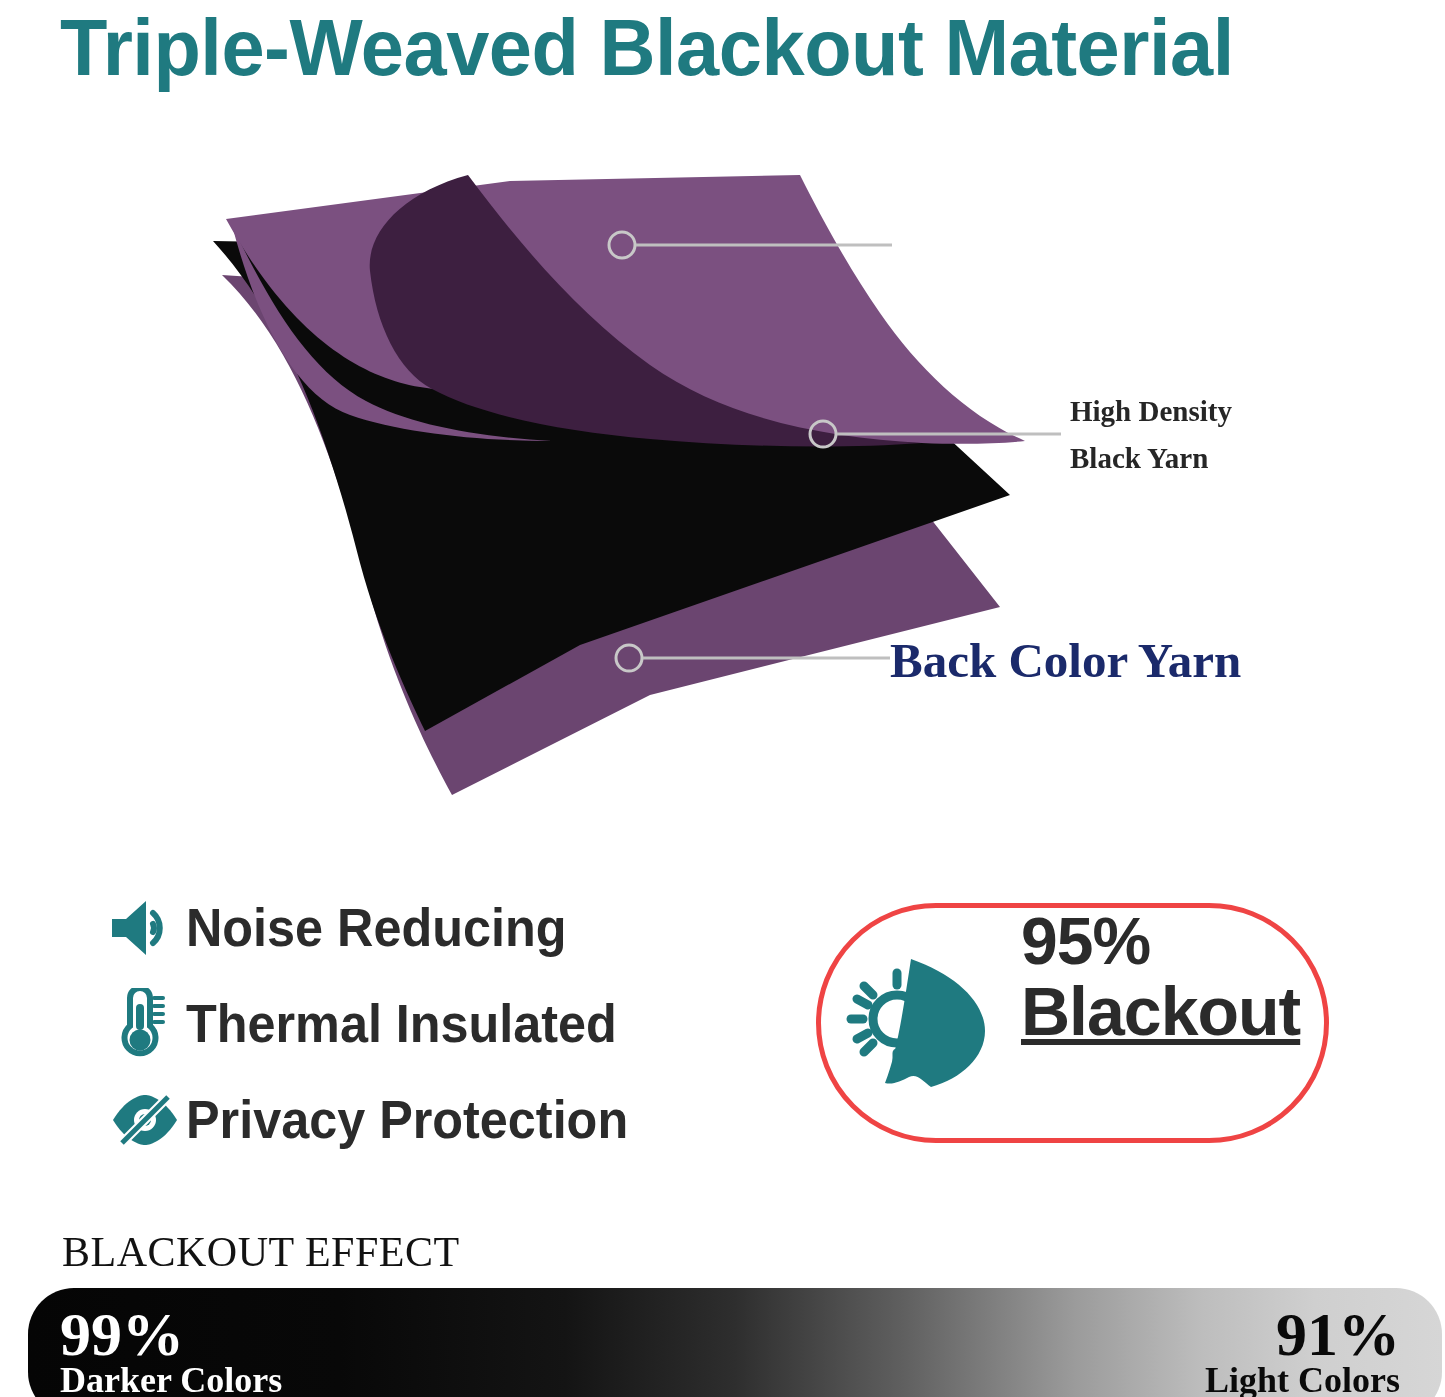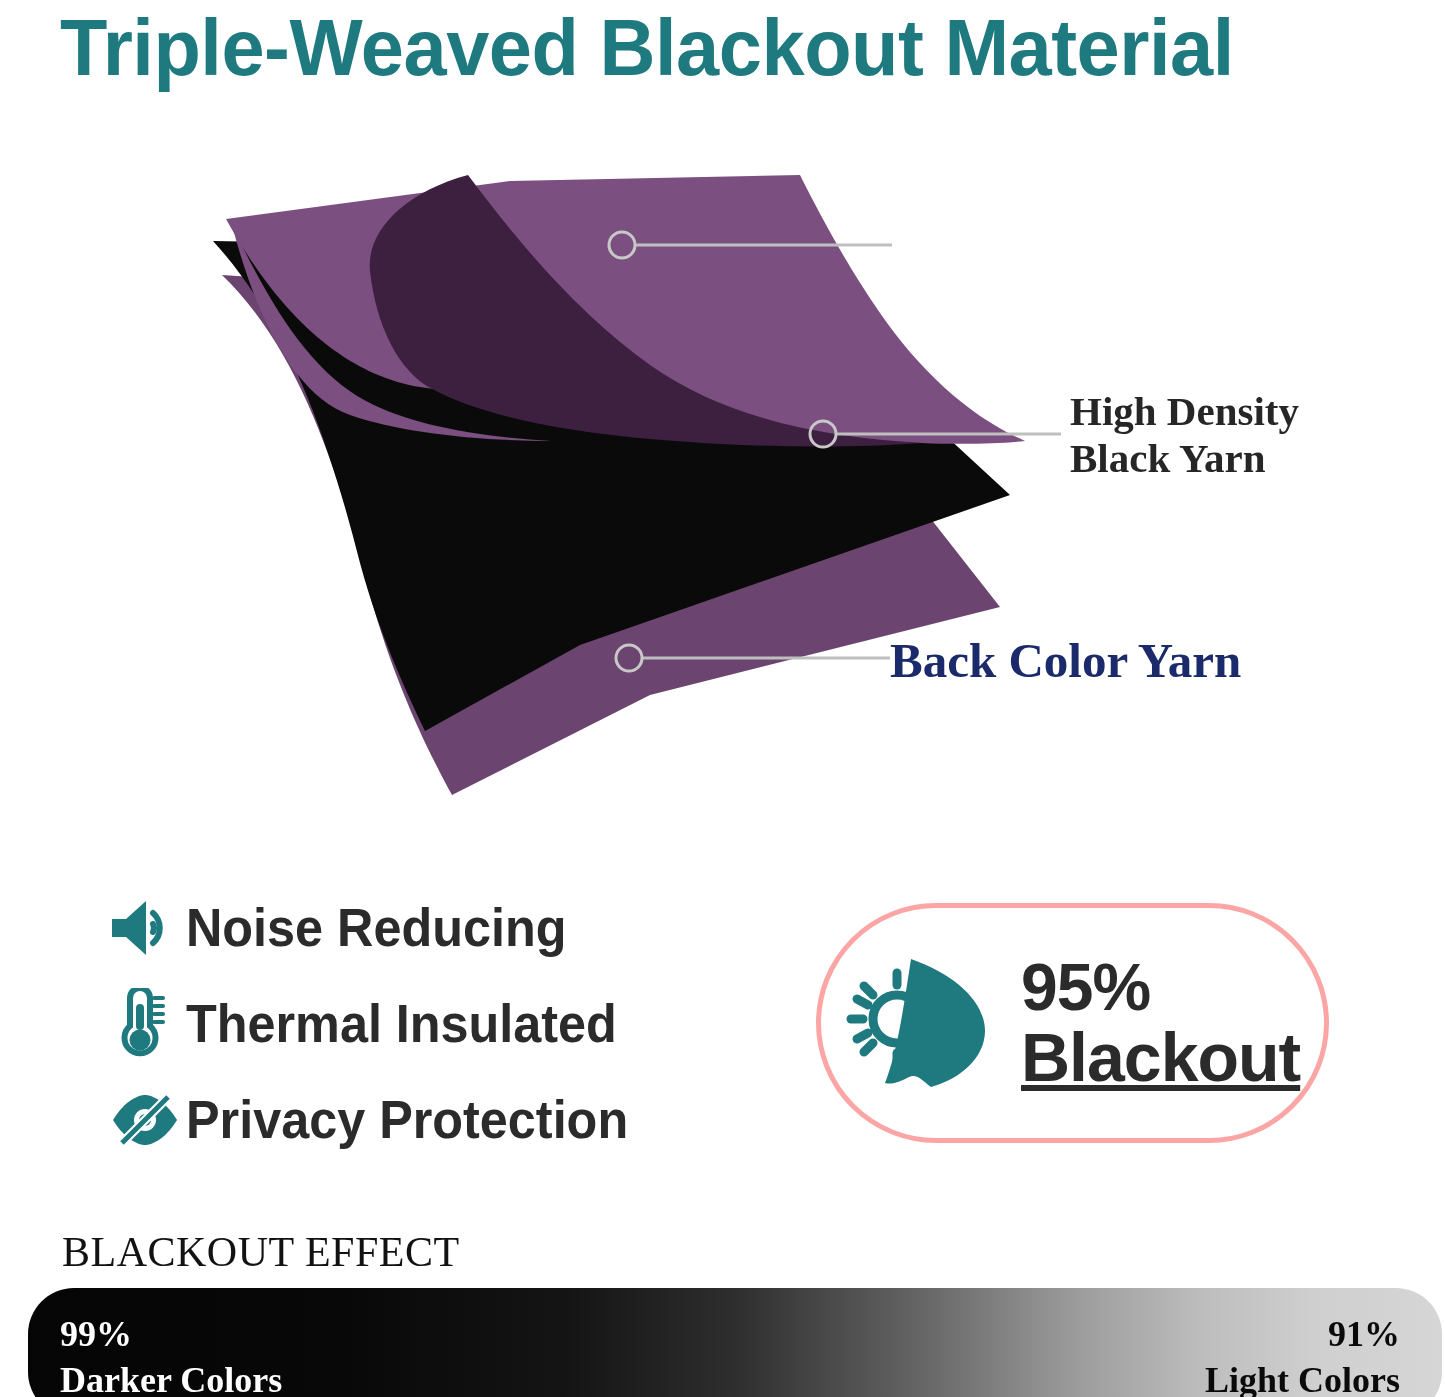--- a/index.html
+++ b/index.html
@@ -56,21 +56,21 @@
   #label-front {
     left: 893px;
     top: 224px;
     font-size: 41px;
     line-height: 48px;
     color: #1B2A6B;
   }
   #label-black {
     left: 1070px;
     top: 388px;
-    font-size: 41px;
+    font-size: 29px;
     line-height: 47px;
     color: #262626;
   }
   #label-black .l2 { display: block; }
   #label-back {
     left: 890px;
     top: 637px;
     font-size: 49px;
     line-height: 48px;
     color: #1B2A6B;
@@ -107,25 +107,24 @@
     white-space: nowrap;
   }
 
   
   #badge {
     position: absolute;
     left: 816px;
     top: 903px;
     width: 513px;
     height: 240px;
-    border: 5px solid #fca5a5;
+    border: 5px solid #ef4444;
     border-radius: 120px;
     background: #ffffff;
     display: flex;
-    align-items: center;
     box-sizing: border-box;
   }
   #badge .b-icon {
     flex: 0 0 200px;
     display: flex;
     align-items: center;
     justify-content: center;
   }
   #badge .b-text {
     font-family: "Liberation Sans", sans-serif;
@@ -187,21 +186,21 @@
     text-align: left;
   }
   #bar-right {
     right: 42px;
     color: #0a0a0a;
     text-align: right;
   }
   .bar-pct {
     display: block;
     font-weight: bold;
-    font-size: 36px;
+    font-size: 62px;
     line-height: 52px;
   }
   .bar-sub {
     display: block;
     font-weight: bold;
     font-size: 36px;
     line-height: 40px;
   }
 </style>
 </head>

